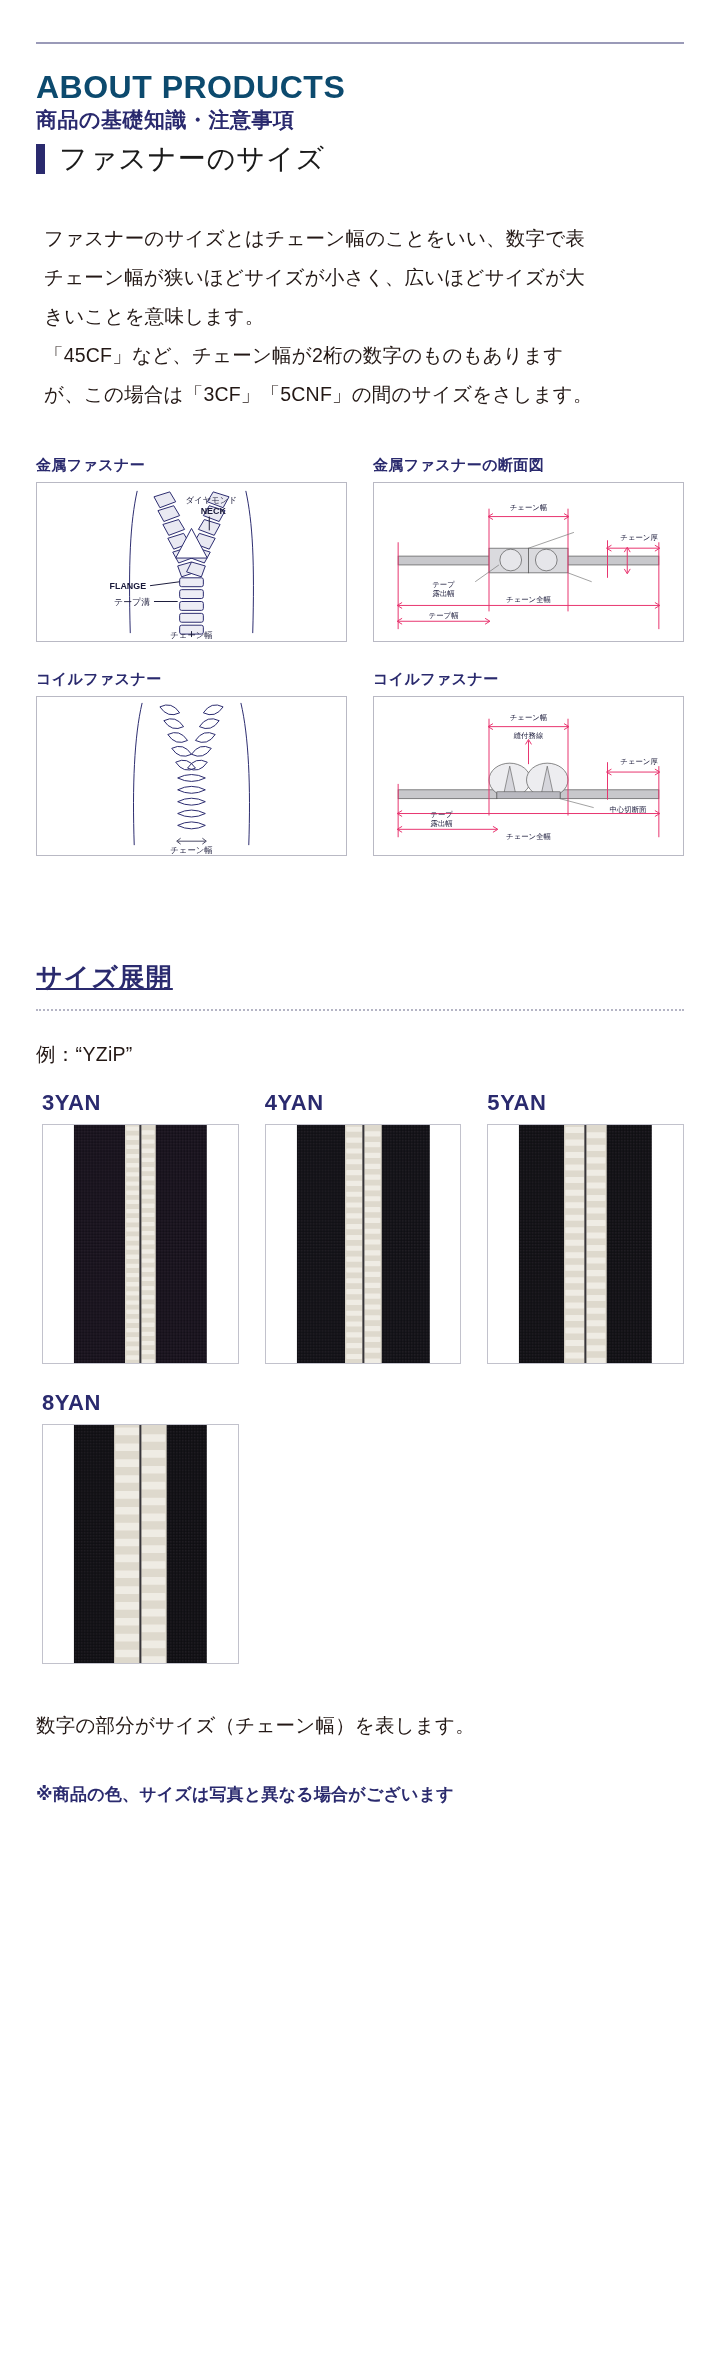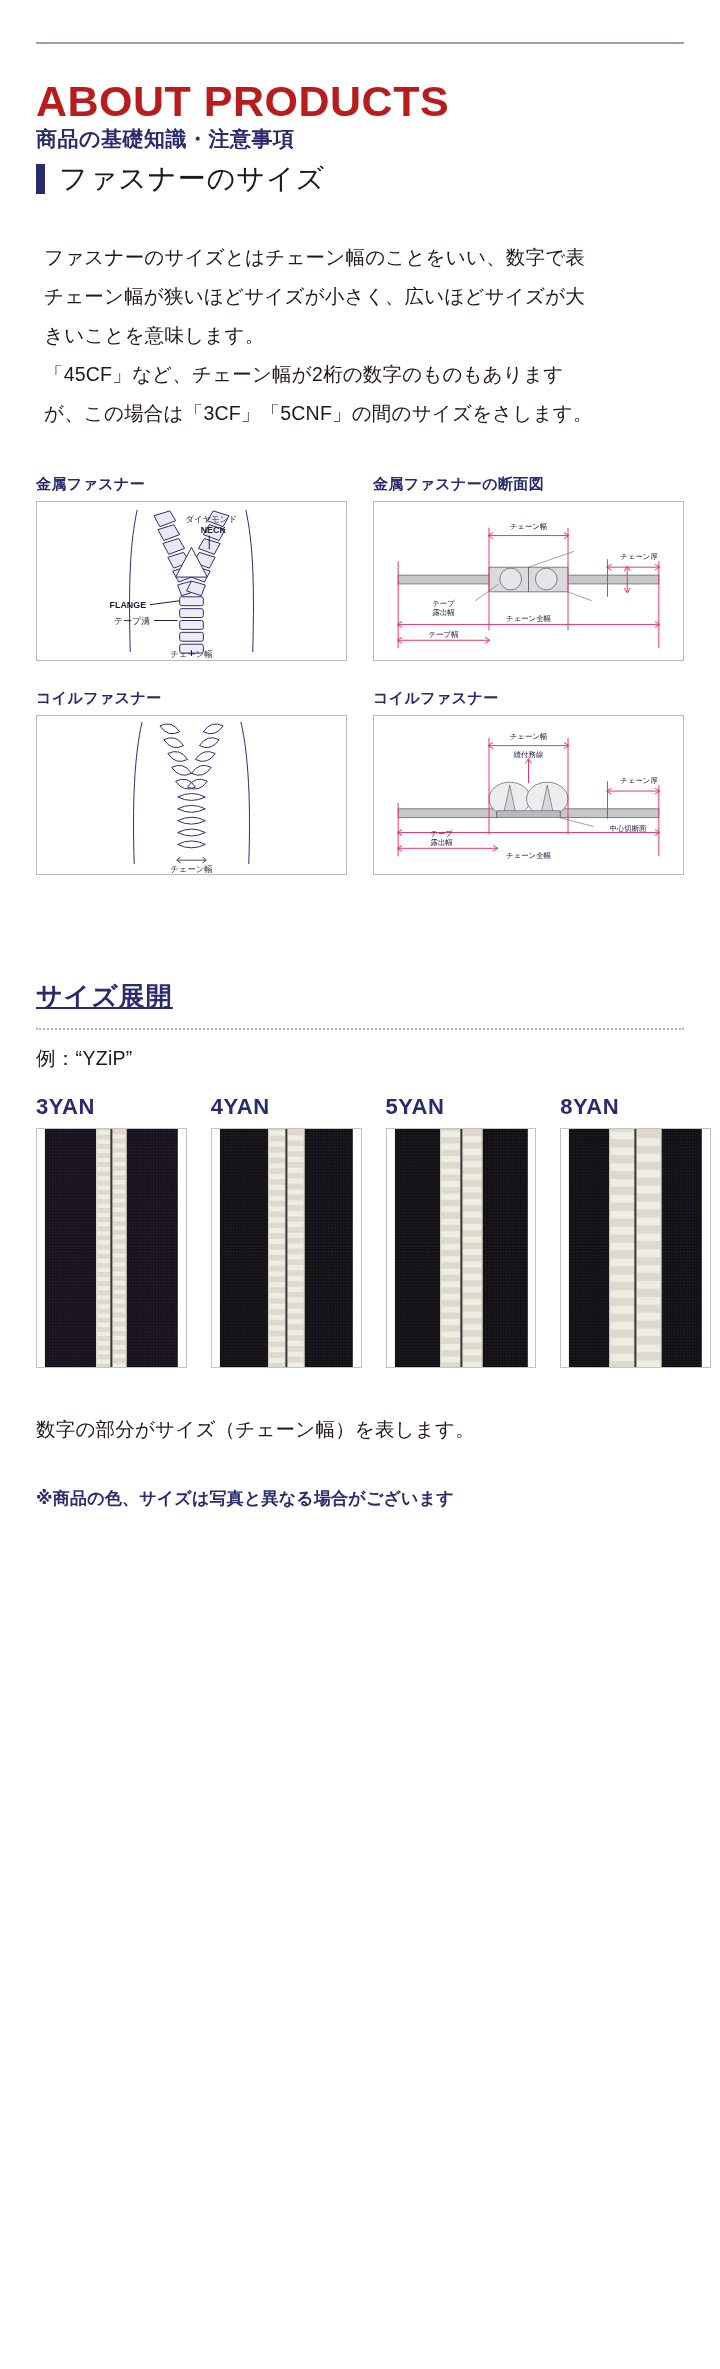--- a/index.html
+++ b/index.html
@@ -21,26 +21,26 @@
     margin: 0 auto;
   }
 
   
   .top-rule {
     border-top: 2px solid #9a9ab8;
     margin: 42px 0 0 0;
     height: 0;
   }
   .page-title {
-    font-size: 43px;
+    font-size: 32px;
     font-weight: bold;
     letter-spacing: 0.5px;
-    color: #b91c1c;
+    color: #0c4a6e;
     line-height: 1.08;
-    margin: 34px 0 0 0;
+    margin: 26px 0 0 0;
   }
   .page-subtitle {
     font-size: 21px;
     font-weight: bold;
     color: #2a2a6e;
     letter-spacing: 0.5px;
     line-height: 1.2;
     margin: 2px 0 0 0;
   }
 
@@ -117,31 +117,30 @@
     text-decoration: underline;
   }
   .dotted-rule {
     border-top: 2px dotted #b5b5c5;
     margin: 14px 0 0 0;
     height: 0;
   }
   .example-line {
     font-size: 19.5px;
     color: #231815;
-    margin: 15px 0 0 0;
+    margin: 30px 0 0 0;
     letter-spacing: 0.3px;
   }
 
   .sample-grid {
     display: grid;
-    grid-template-columns: 1fr 1fr 1fr 1fr;
+    grid-template-columns: 1fr 1fr 1fr;
     column-gap: 26px;
     row-gap: 0;
-    margin: 22px 0 0 0;
-    gap: 24px;
+    margin: 22px 0 0 6px;
   }
   .sample-label {
     font-size: 22px;
     font-weight: bold;
     color: #2a2a6e;
     letter-spacing: 0.6px;
     margin: 0 0 8px 0;
   }
   .sample-box {
     border: 1px solid #c2c2cc;

